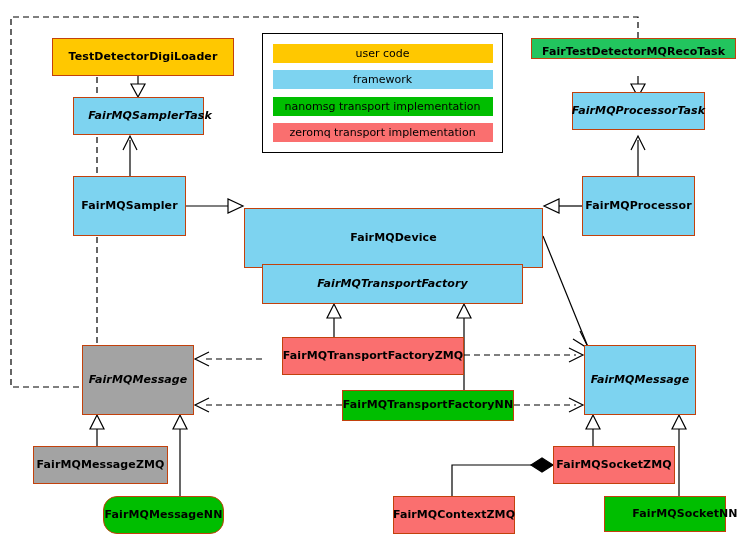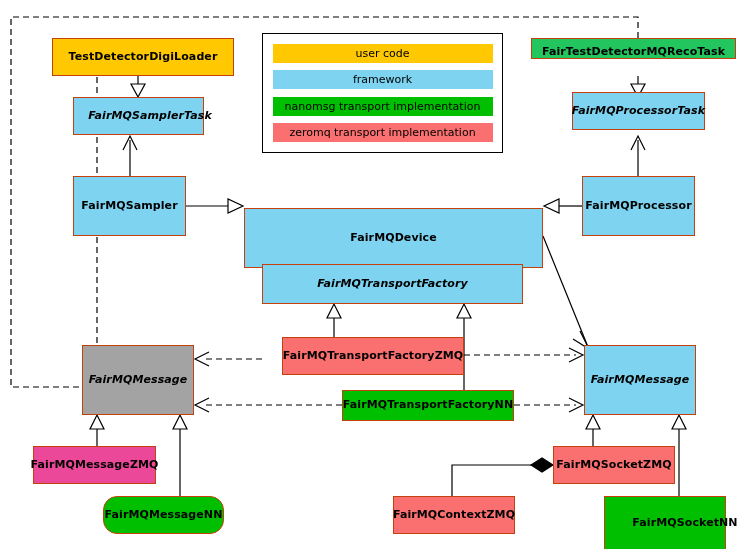--- a/index.html
+++ b/index.html
@@ -222,30 +222,30 @@
       </div>
       <div class="node" style="left: 342px; top: 390px; width: 172px; height: 31px; background-color: rgb(0, 190, 0);">
         <span>FairMQTransportFactoryNN</span>
       </div>
       <div class="node abstract" style="left: 82px; top: 345px; width: 112px; height: 70px; background-color: #a3a3a3;">
         <span>FairMQMessage</span>
       </div>
       <div class="node abstract" style="left: 584px; top: 345px; width: 112px; height: 70px; background-color: rgb(125, 211, 240);">
         <span>FairMQMessage</span>
       </div>
-      <div class="node" style="left: 33px; top: 446px; width: 123px; height: 38px; background-color: #ec4899;">
+      <div class="node" style="left: 33px; top: 446px; width: 135px; height: 38px; background-color: #a3a3a3;">
         <span>FairMQMessageZMQ</span>
       </div>
       <div class="node" style="left: 103px; top: 496px; width: 121px; height: 38px; background-color: rgb(0, 190, 0); border-radius: 14px;">
         <span>FairMQMessageNN</span>
       </div>
       <div class="node" style="left: 553px; top: 446px; width: 122px; height: 38px; background-color: rgb(250, 111, 111);">
         <span>FairMQSocketZMQ</span>
       </div>
-      <div class="node" style="left: 604px; top: 496px; width: 122px; height: 54px; background-color: rgb(0, 190, 0); padding-left: 40px;">
+      <div class="node" style="left: 604px; top: 496px; width: 122px; height: 36px; background-color: rgb(0, 190, 0); padding-left: 40px;">
         <span>FairMQSocketNN</span>
       </div>
       <div class="node" style="left: 393px; top: 496px; width: 122px; height: 38px; background-color: rgb(250, 111, 111);">
         <span>FairMQContextZMQ</span>
       </div>
     </div>
 
 </div>
 
 </body></html>

